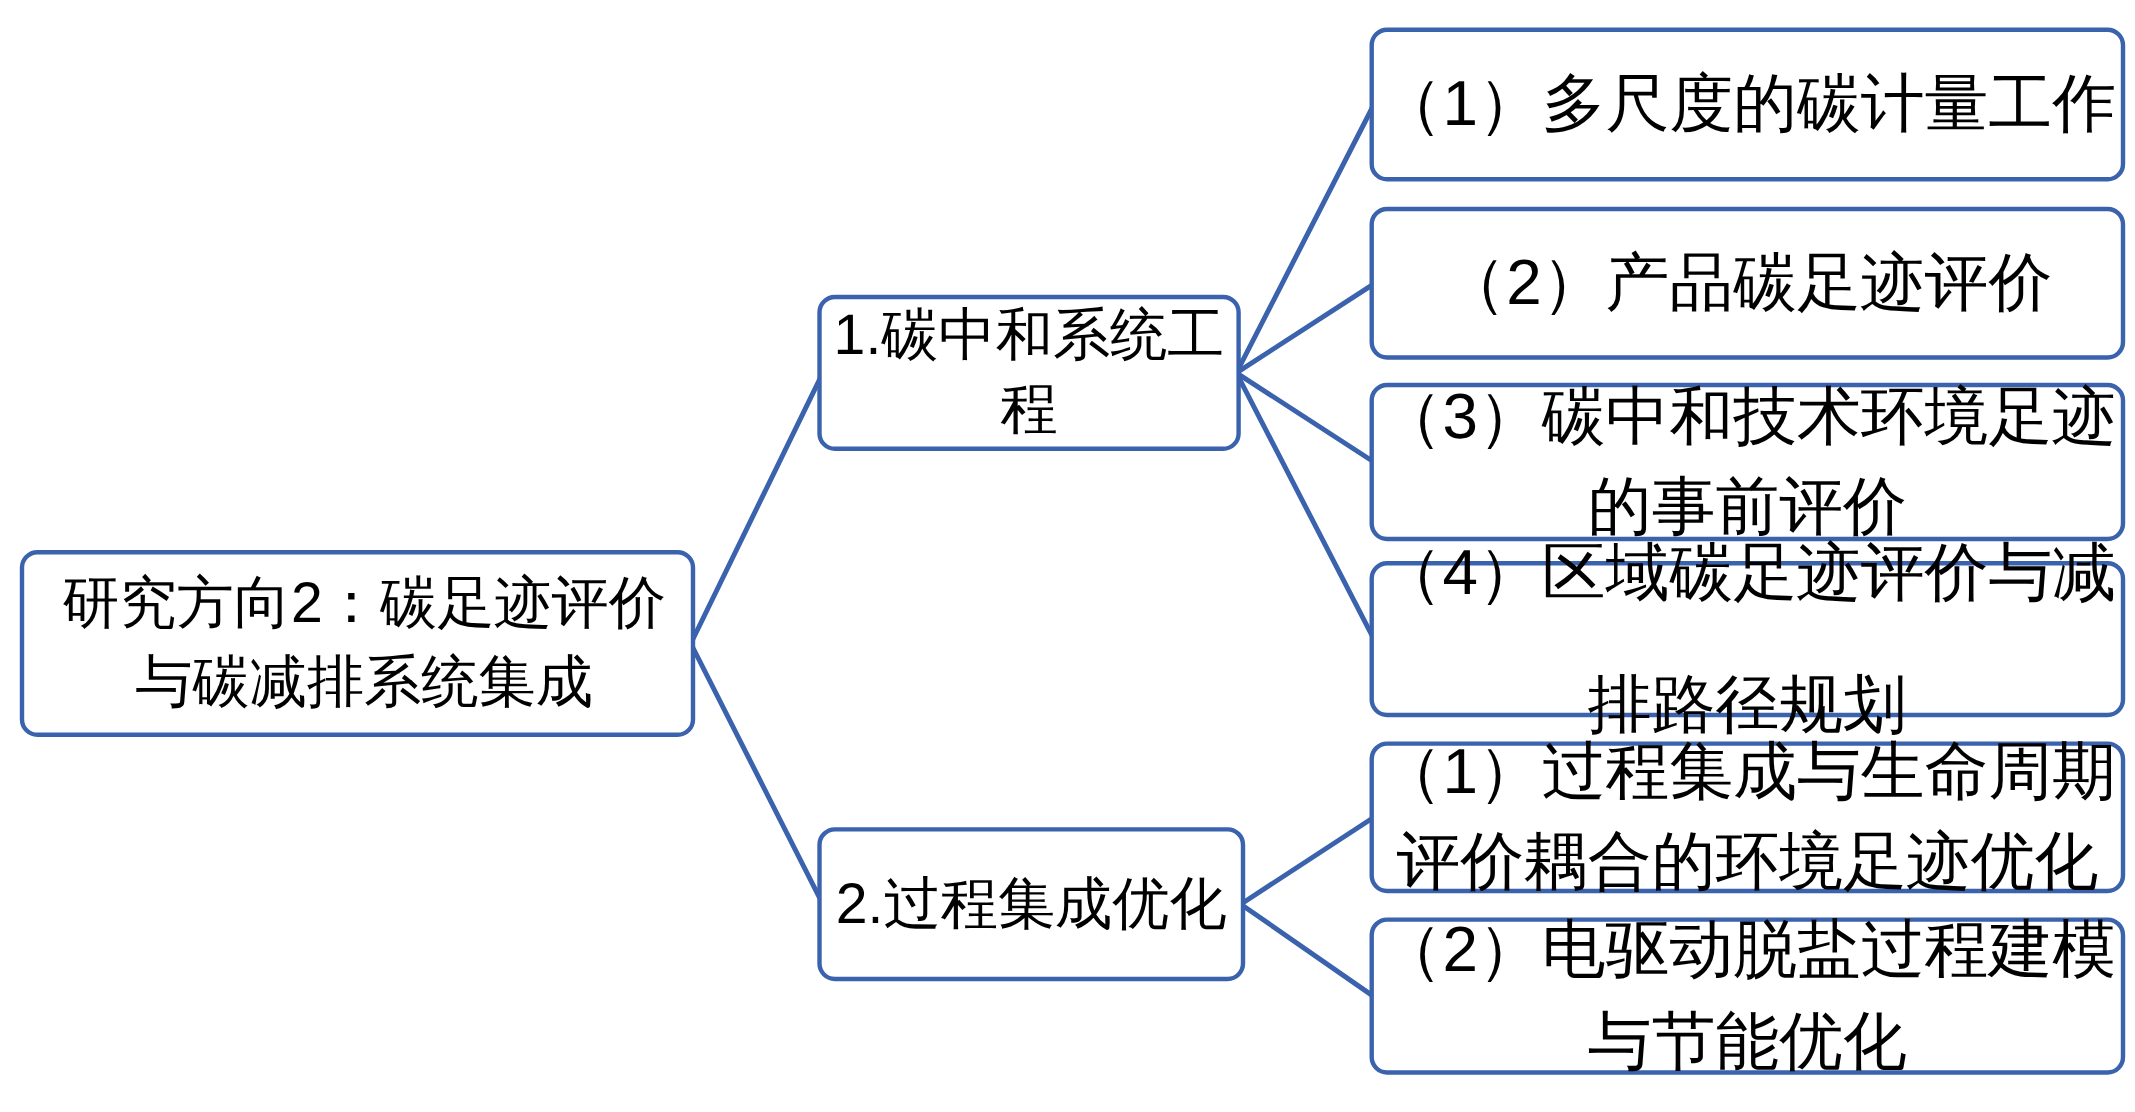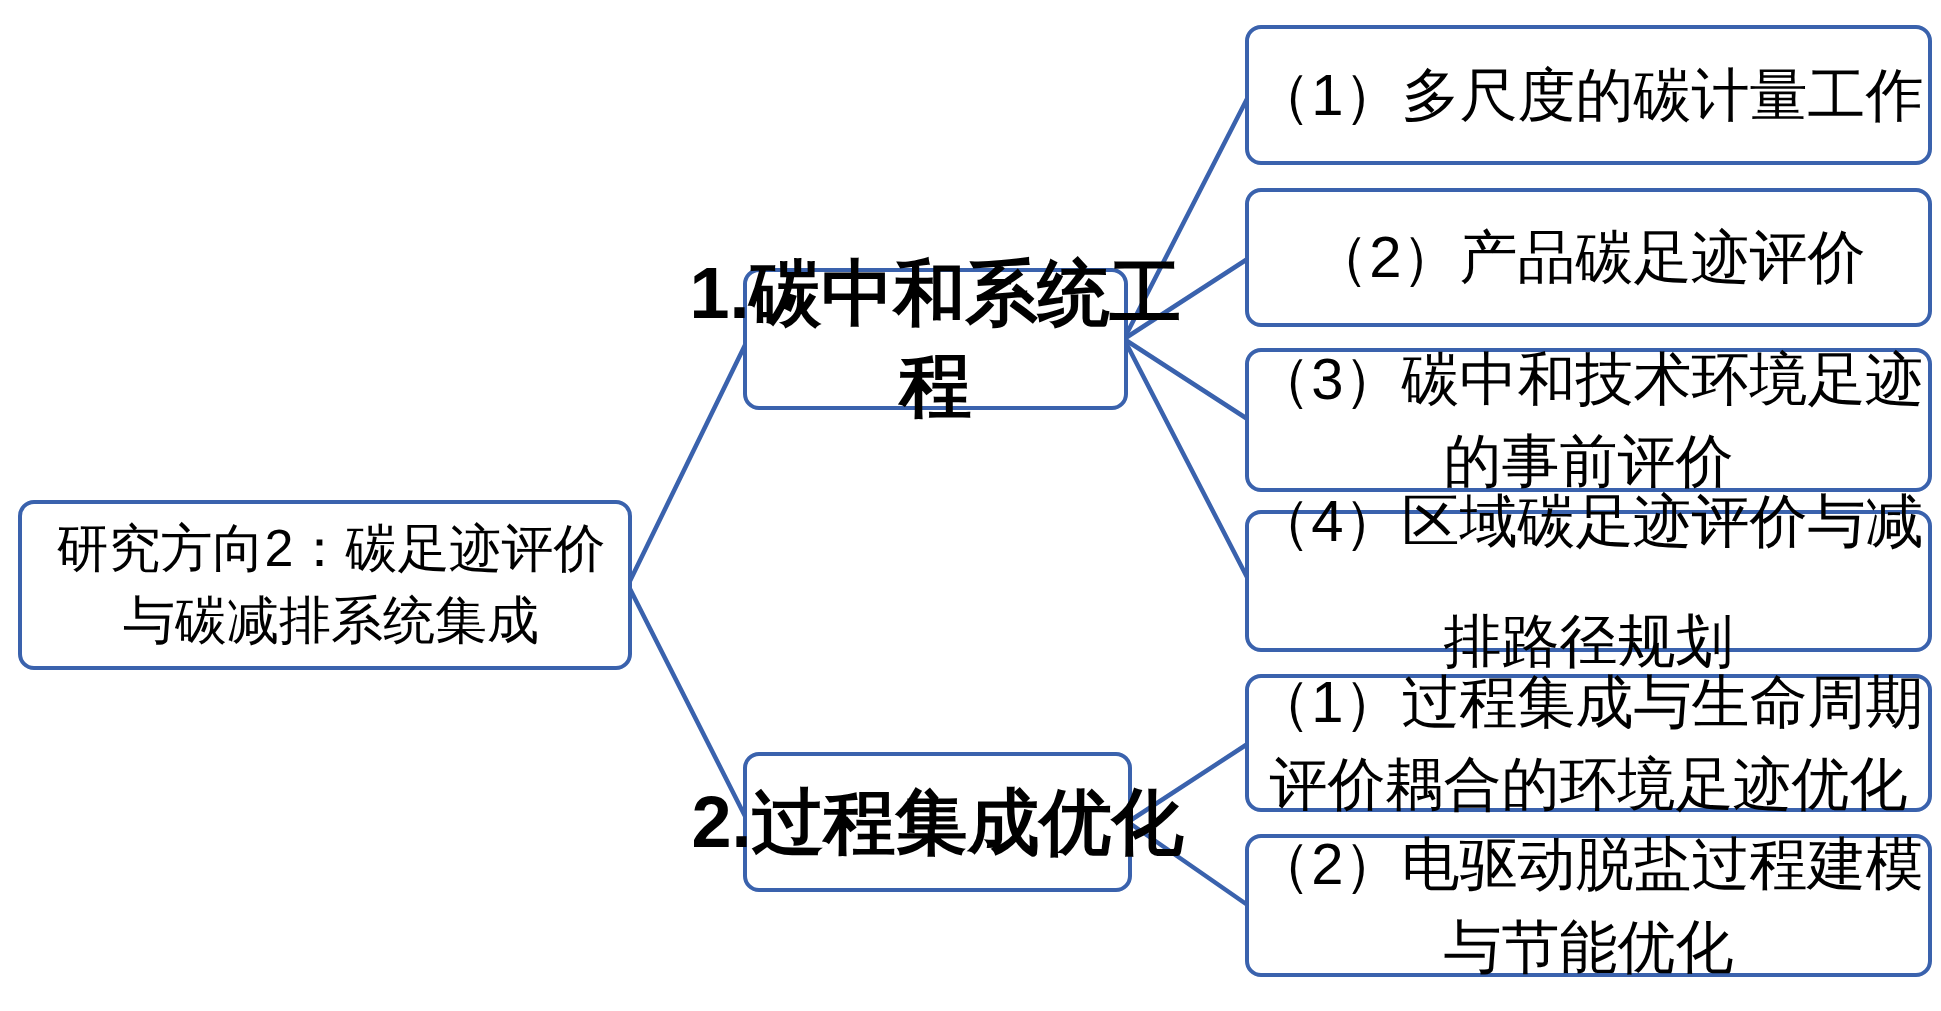--- a/index.html
+++ b/index.html
@@ -39,21 +39,21 @@
     color: var(--text);
     display: flex;
     flex-direction: column;
     align-items: center;
     justify-content: center;
     text-align: center;
   }
   .node .line { display: block; white-space: nowrap; }
 
   .root-node   { left: 18px;   top: 500px; width: 614px; height: 170px; font-size: 52px; line-height: 1.38; padding-left: 12px; }
-  .branch-node { font-size: 72px; line-height: 1.28; font-weight: bold; }
+  .branch-node { font-size: 52px; line-height: 1.28; }
   .branch-1    { left: 743px;  top: 268px; width: 385px; height: 142px; }
   .branch-2    { left: 743px;  top: 752px; width: 389px; height: 140px; }
   .leaf-node   { left: 1245px; width: 687px; font-size: 58px; line-height: 1.42; }
   .leaf-1-1    { top: 25px;  height: 140px; }
   .leaf-1-2    { top: 188px; height: 139px; }
   .leaf-1-3    { top: 348px; height: 144px; text-align: center; }
   .leaf-1-4    { top: 510px; height: 142px; gap: 38px; }
   .leaf-2-1    { top: 674px; height: 138px; text-align: right; }
   .leaf-2-2    { top: 834px; height: 143px; }
 </style>

